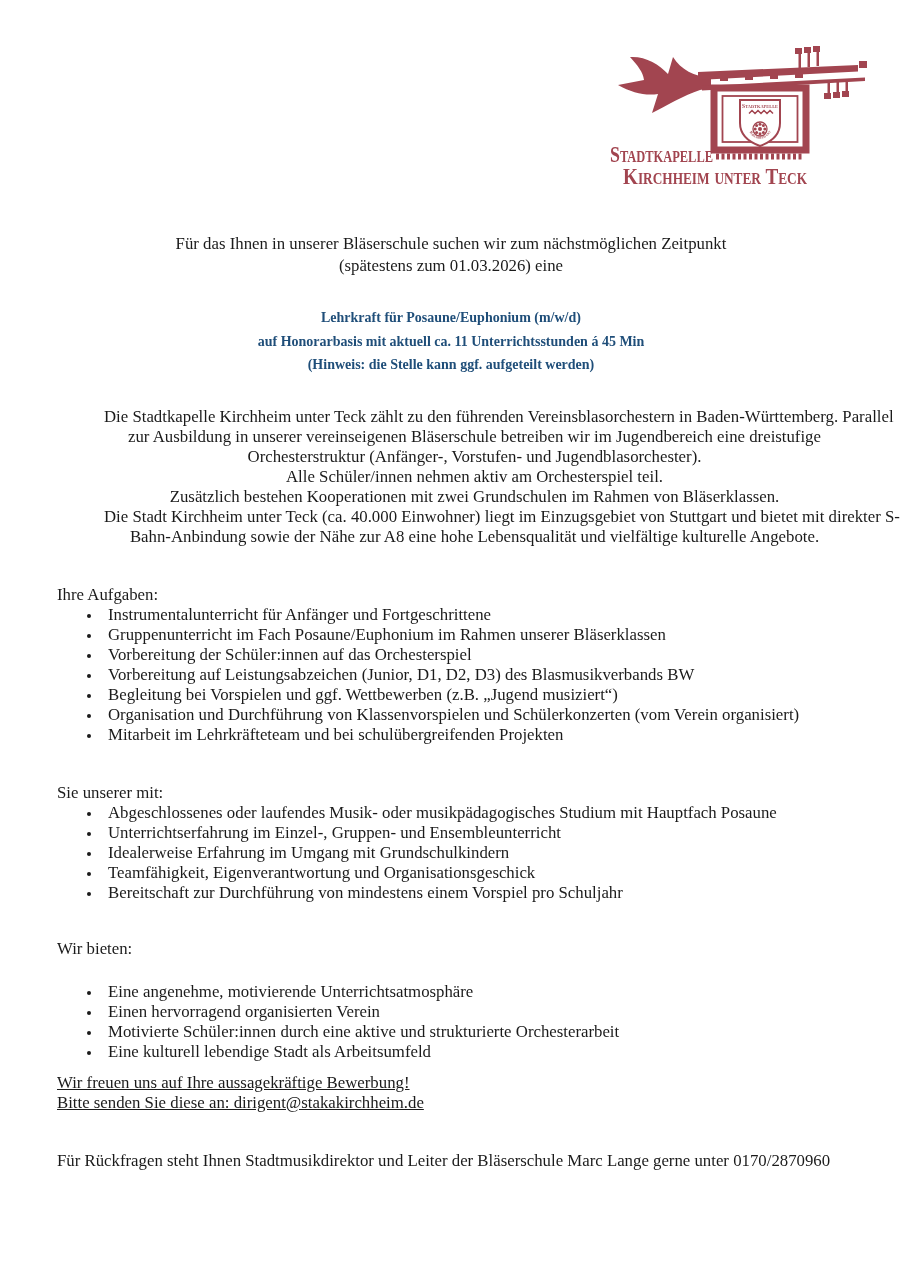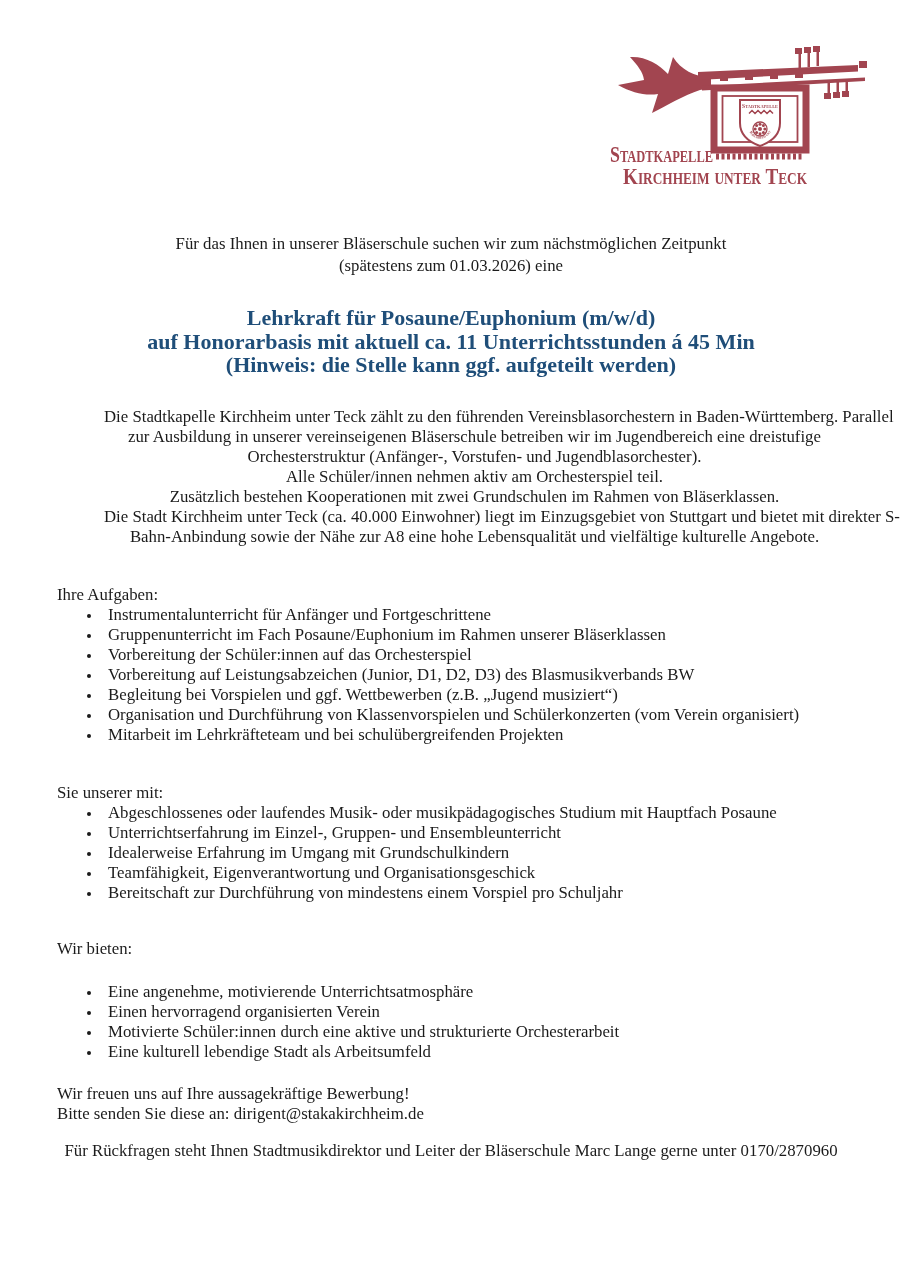--- a/index.html
+++ b/index.html
@@ -22,38 +22,38 @@
   .wordmark { font-variant:small-caps; font-weight:600; }
 
   
   .content { padding:233px 55px 0 57px; font-size:16.8px; }
   .line { white-space:nowrap; }
 
   .intro { text-align:center; line-height:22px; }
   .job-title {
     margin-top:29px; text-align:center;
     color:#1F4E79; font-weight:bold;
-    font-size:22px; line-height:23.5px;
+    font-size:14px; line-height:23.5px;
   }
   .about { margin-top:30px; text-align:center; line-height:20px;margin-left:47px; }
 
   .sec-heading { line-height:20px; }
   .sec-heading.s0 { margin-top:38px; }
   .sec-heading.s1 { margin-top:38px; }
   .sec-heading.s2 { margin-top:36px; }
 
   ul.bullets { list-style:disc; margin:0; padding:0 0 0 45px; }
   ul.bullets.u0 { margin-top:0; }
   ul.bullets.u1 { }
   ul.bullets.u2 { margin-top:23px; }
   ul.bullets li { line-height:20px; padding-left:6px; white-space:nowrap; }
   ul.bullets li::marker { font-size:0.85em; }
 
-  .closing { margin-top:22px; line-height:20px; }
-  .contact { margin-top:17px; line-height:20px;text-align:center; }
+  .closing { margin-top:11px; line-height:20px;text-decoration:underline; }
+  .contact { margin-top:38px; line-height:20px; }
 </style>
 </head>
 <body>
 
 <div class="page">
 
   <div class="logo">
     <svg viewBox="0 0 262 150" aria-hidden="true">
       <g fill="currentColor">
 

